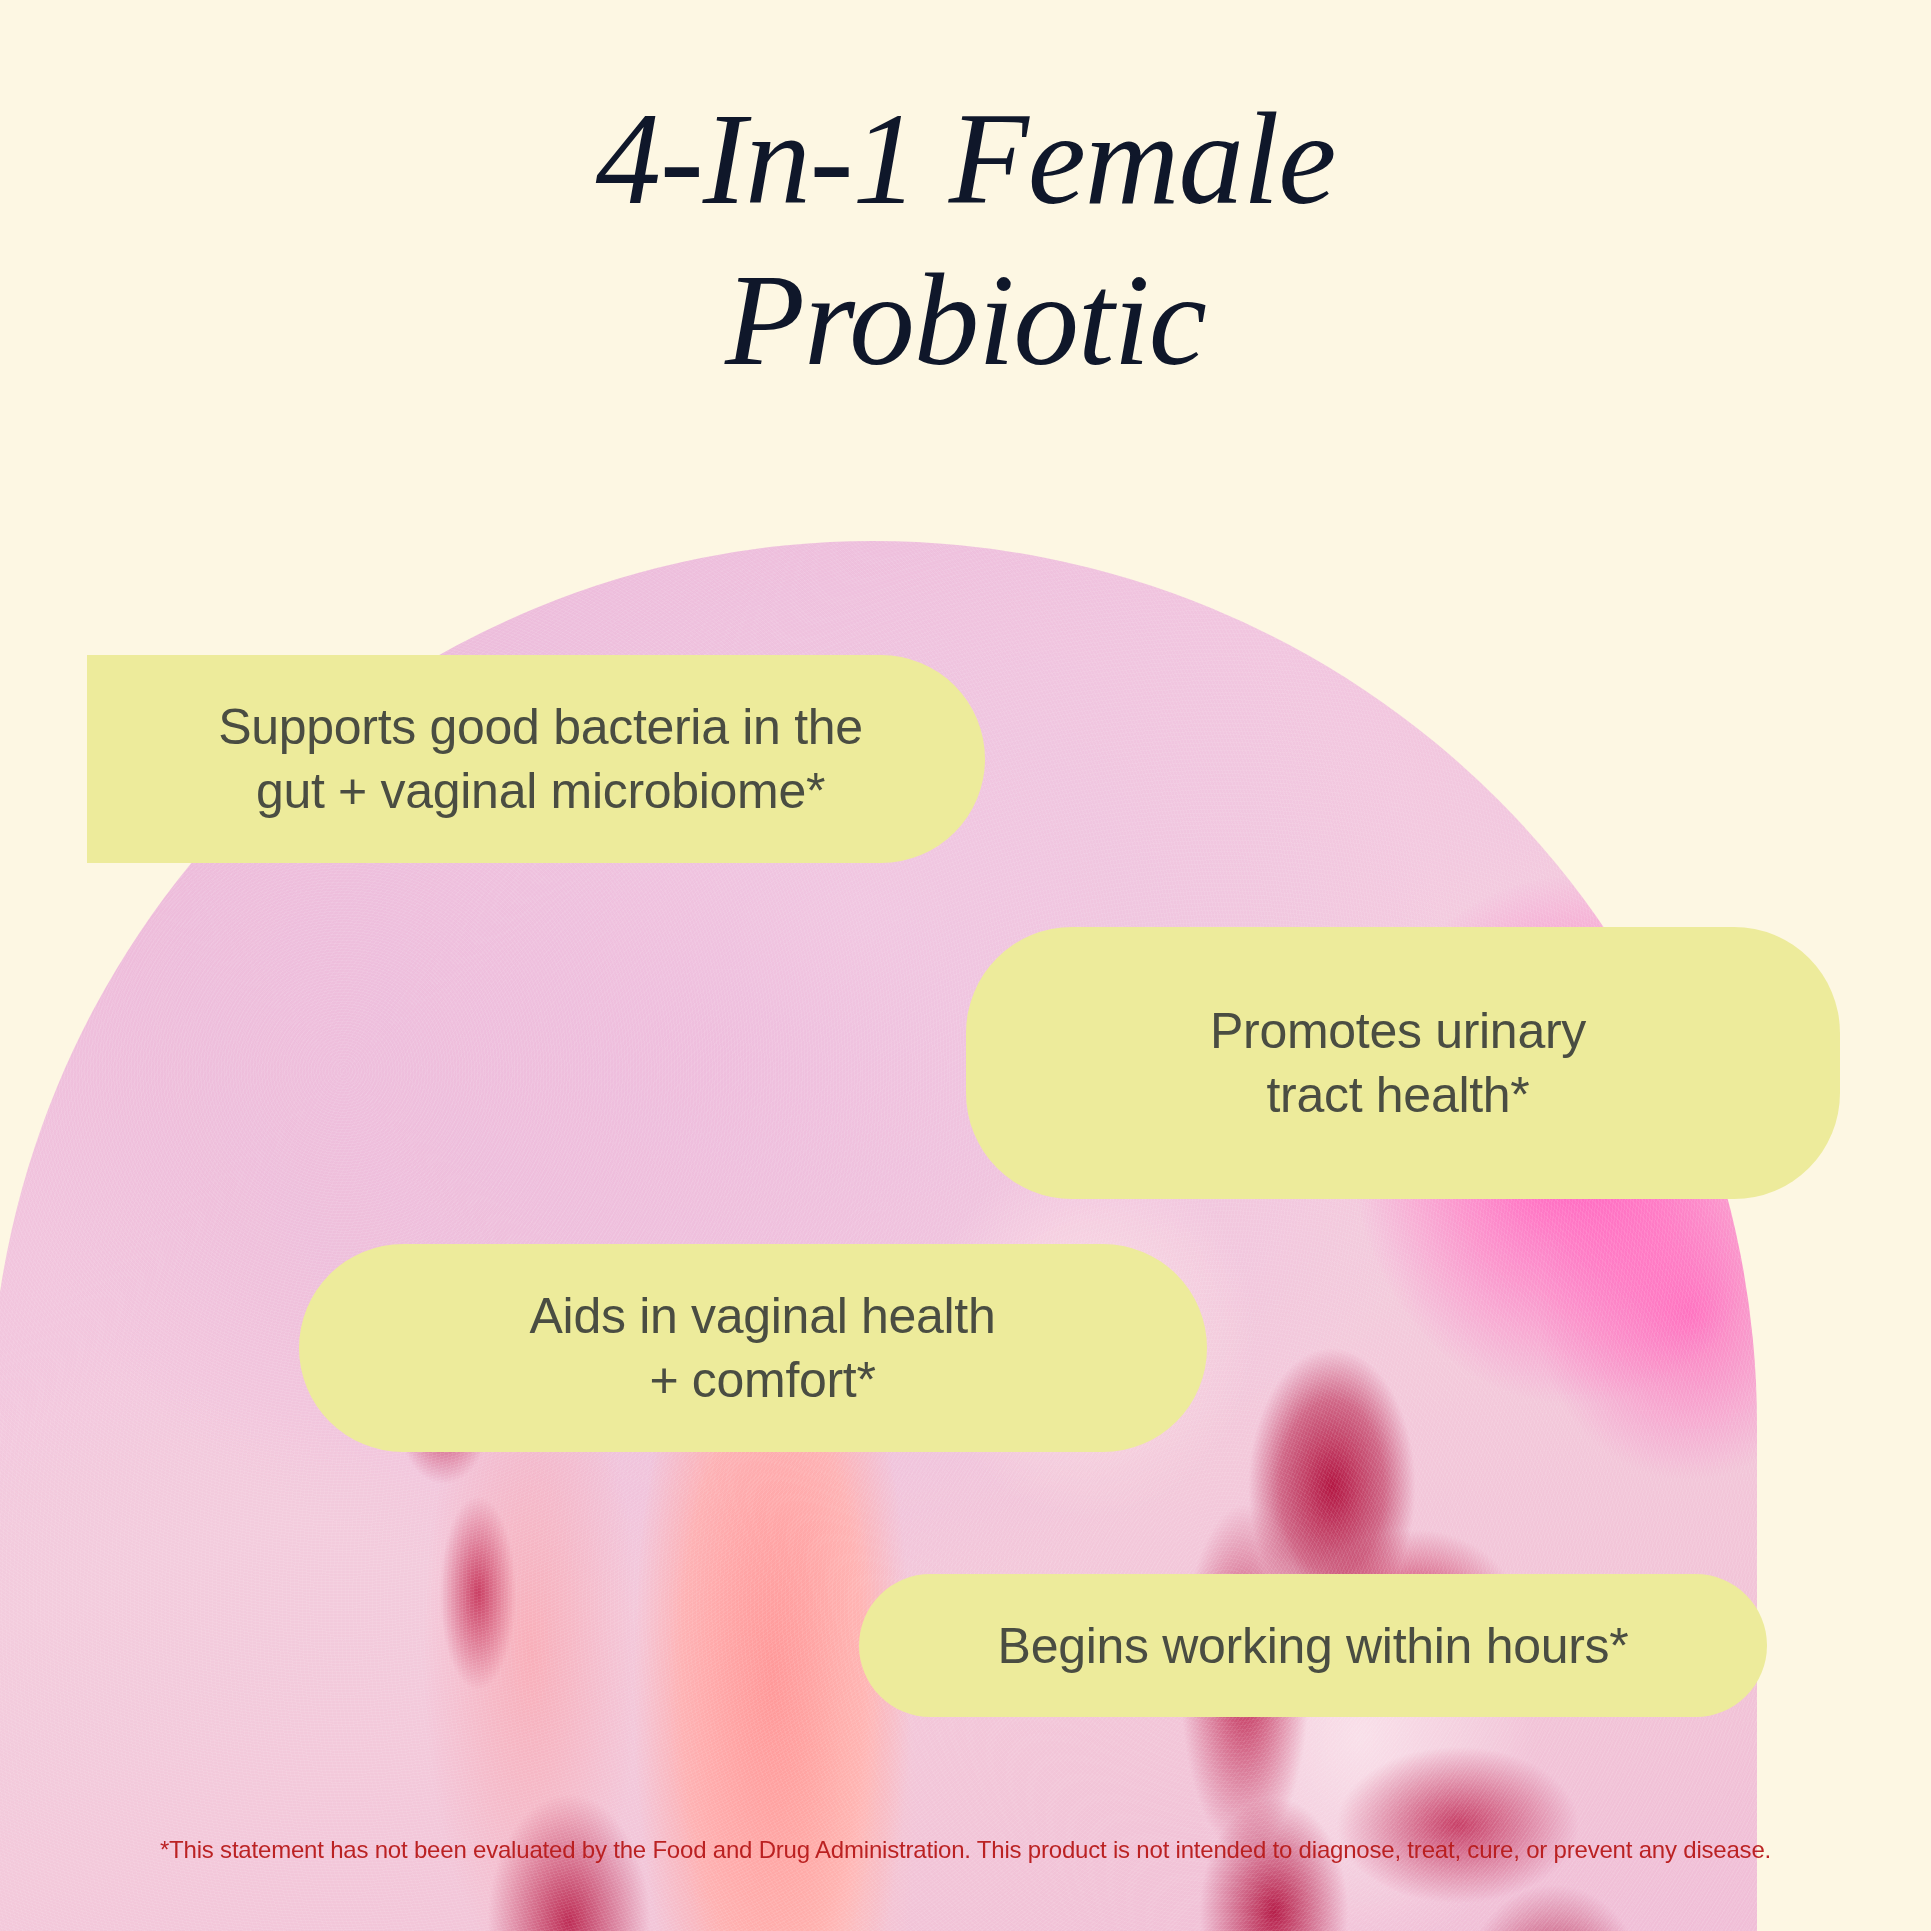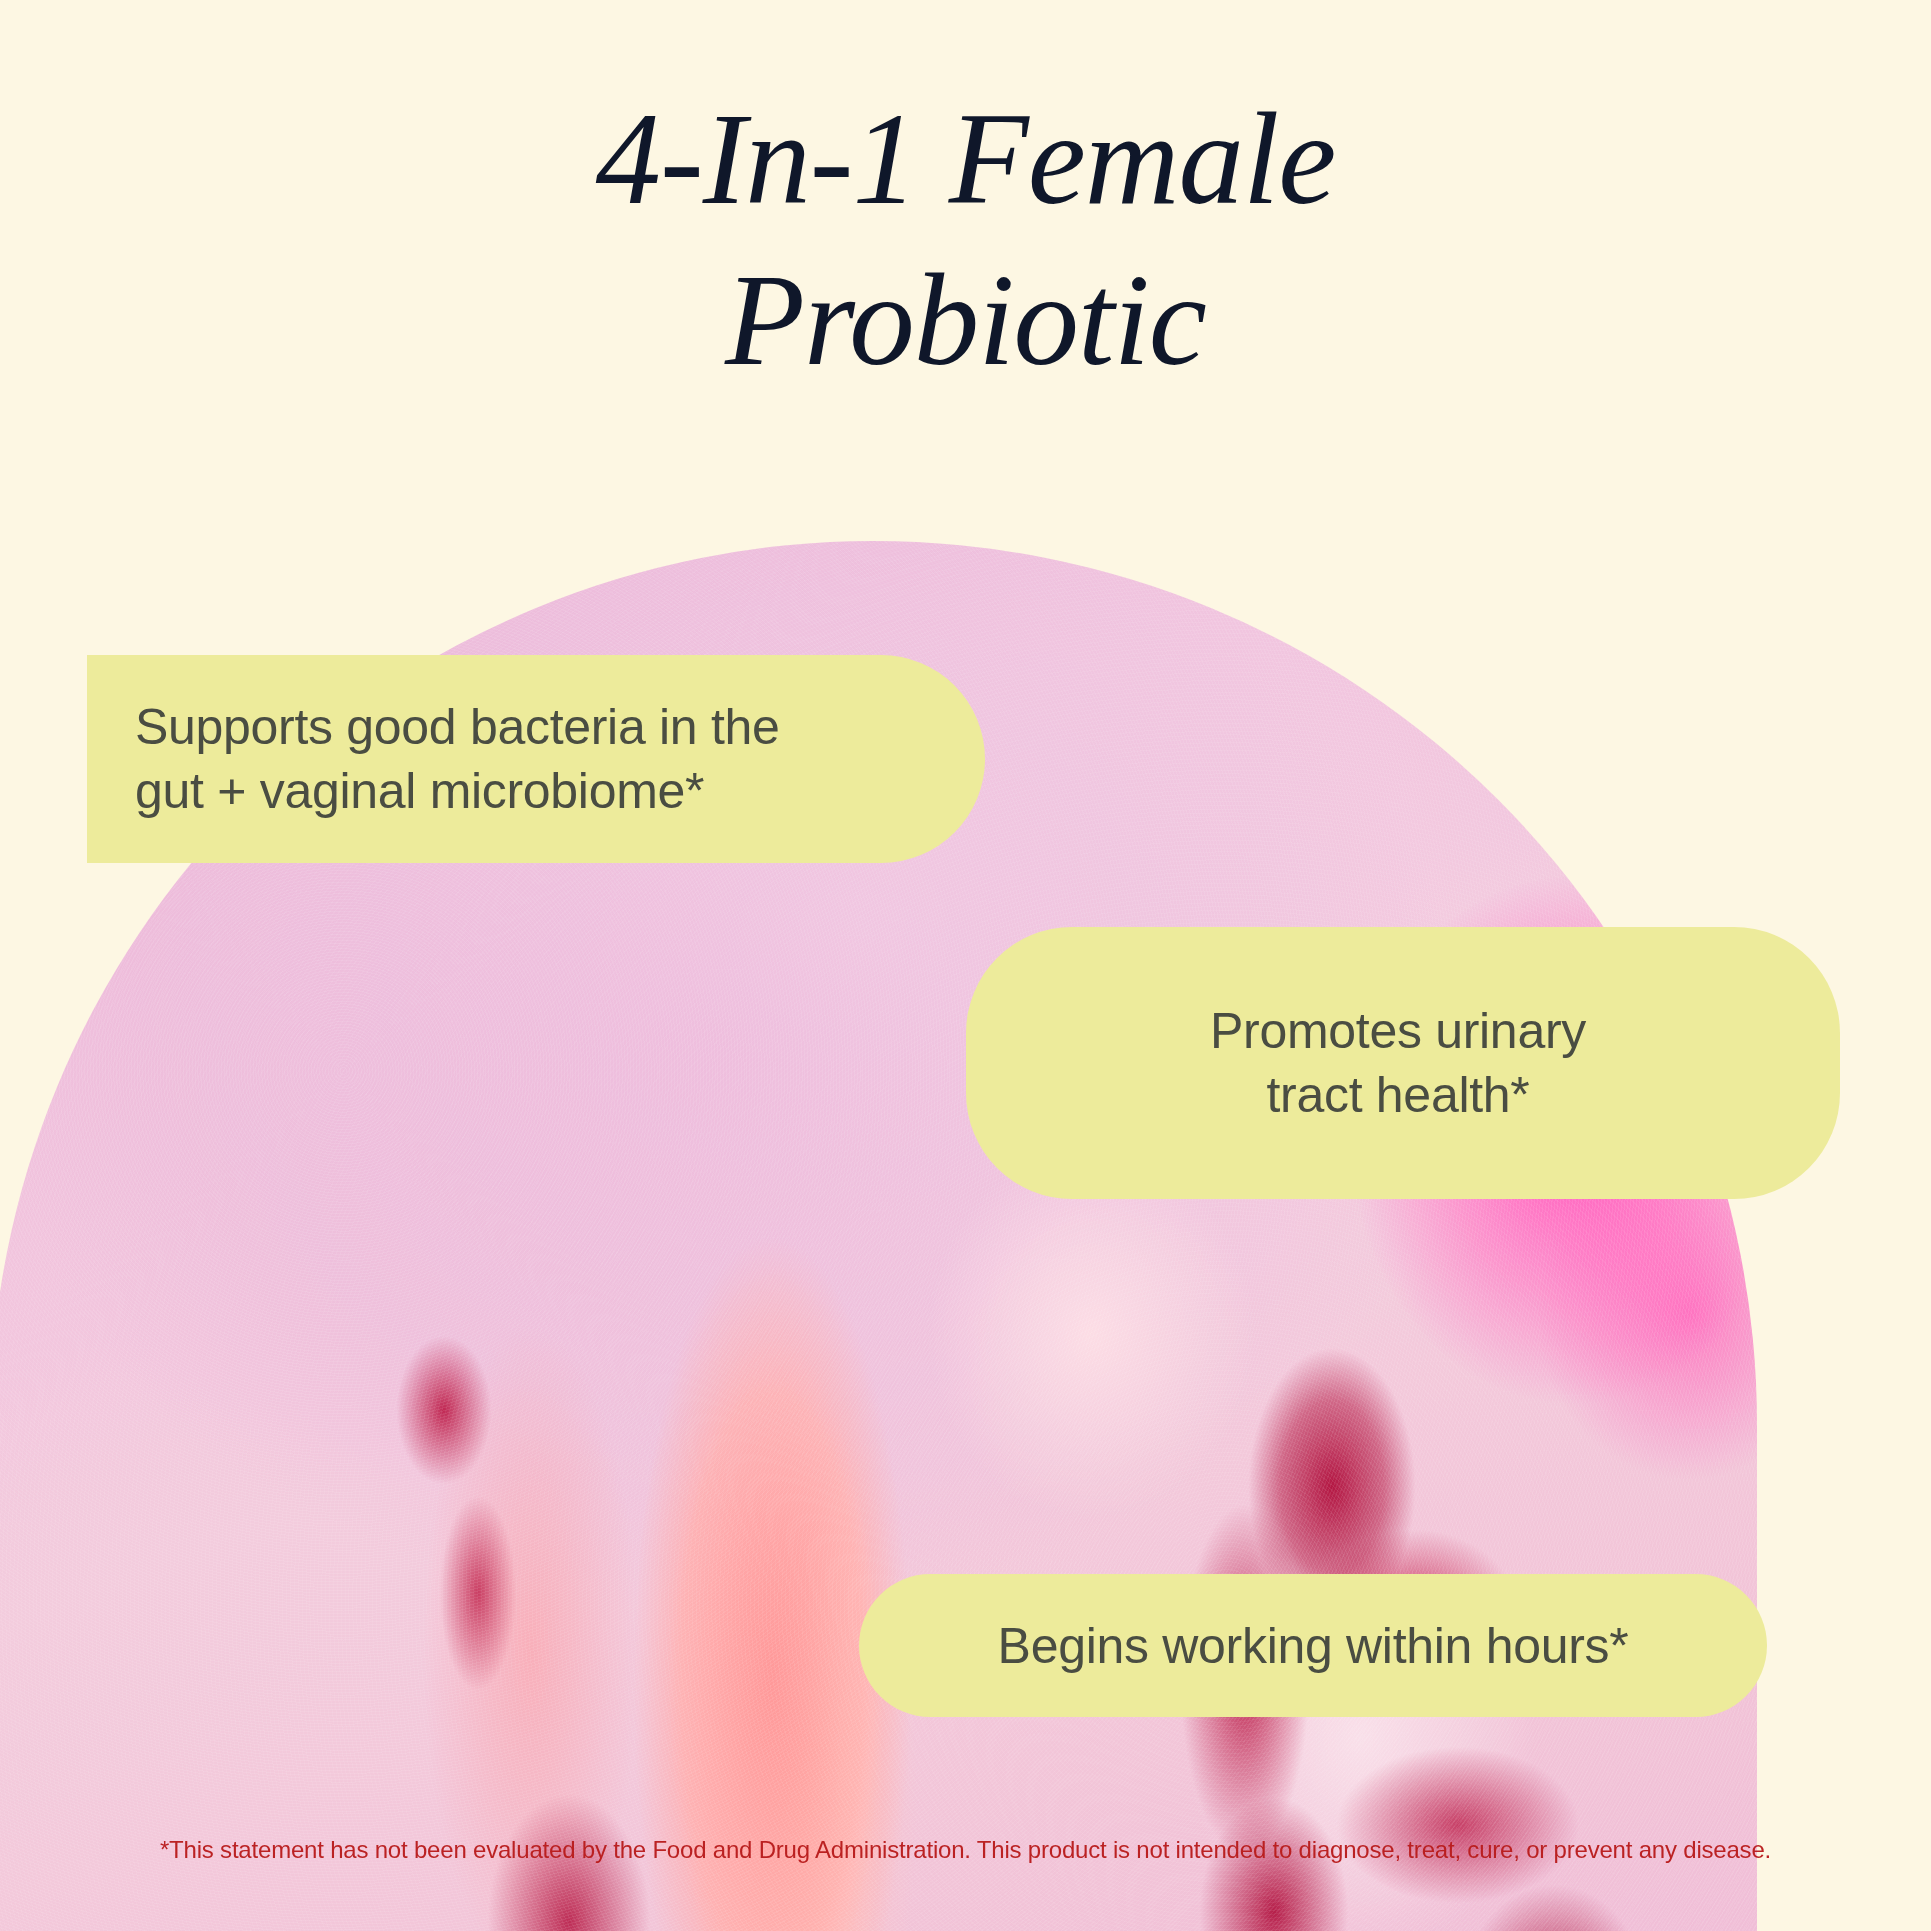--- a/index.html
+++ b/index.html
@@ -123,21 +123,21 @@
     line-height: 1.28;
     white-space: pre-line;
   }
 
   #pill-1 {
     left: 87px;  top: 655px;
     width: 898px; height: 208px;
     border-radius: 0 106px 106px 0;
     padding: 0 39px 0 48px;
   }
-  #pill-1 .pill-text { }
+  #pill-1 .pill-text { text-align: center; }
 
   #pill-2 {
     left: 966px; top: 927px;
     width: 874px; height: 272px;
     border-radius: 106px 106px 106px 106px;
     padding: 0 68px 0 58px;
   }
   #pill-2 .pill-text { text-align: center; }
 
   #pill-3 {
@@ -189,20 +189,24 @@
   <div class="pill" id="pill-1">
     <span class="pill-text">Supports good bacteria in the
 gut + vaginal microbiome*</span>
   </div>
 
   <div class="pill" id="pill-2">
     <span class="pill-text">Promotes urinary
 tract health*</span>
   </div>
 
+  <div class="pill" id="pill-3">
+    <span class="pill-text">Aids in vaginal health
++ comfort*</span>
+  </div>
 
   <div class="pill" id="pill-4">
     <span class="pill-text">Begins working within hours*</span>
   </div>
 
   <div class="disclaimer">*This statement has not been evaluated by the Food and Drug Administration. This product is not intended to diagnose, treat, cure, or prevent any disease.</div>
 
 </div>
 
 

